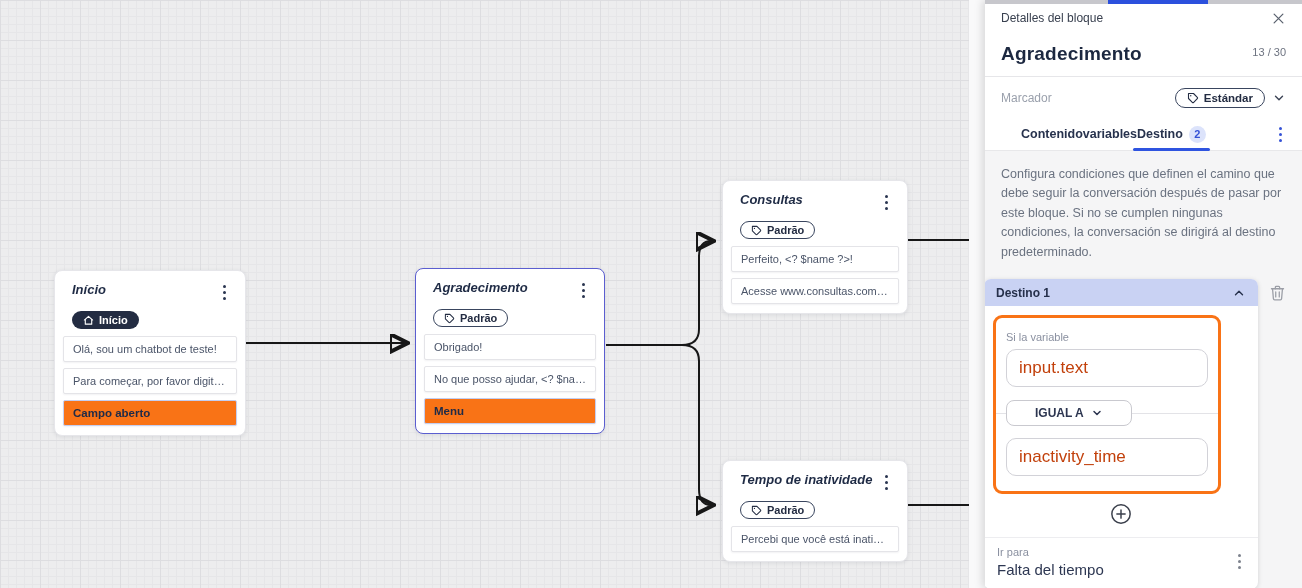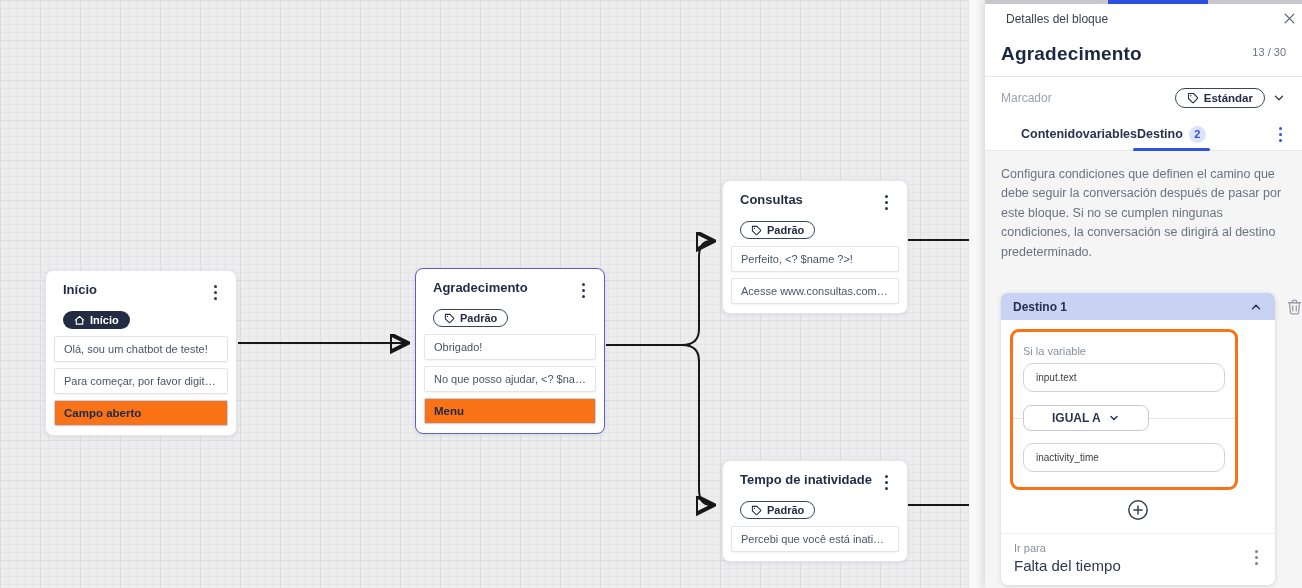--- a/index.html
+++ b/index.html
@@ -22,21 +22,21 @@
     background:#f9f9fa;
   }
   svg.edges { position:absolute; left:0; top:0; pointer-events:none; }
   svg.edges path { stroke:#171717; stroke-width:2; fill:none; }
 
   .node {
     position:absolute; background:#fff; border:1px solid #e6e6ea; border-radius:8px;
     box-shadow:0 1px 4px rgba(30,35,60,.10); padding:11px 8px 9px;
   }
   .node.selected { border:1.5px solid #5b5ed0; }
-  .node-head { display:flex; justify-content:space-between; align-items:flex-start; padding:0 7px 0 9px; }
+  .node-head { display:flex; justify-content:space-between; align-items:flex-start; padding:0 7px 0 9px;font-style:italic; }
   .node-title { font-size:13px; font-weight:700; color:#1f2b45; }
   .kebab { display:flex; flex-direction:column; gap:3px; padding:3px 4px; cursor:pointer; }
   .kebab i { width:3px; height:3px; border-radius:50%; background:#2a3550; }
   .kebab.blue i { background:#3552d6; }
   .kebab.gray i { background:#7d828d; }
   .badge-row { margin:8px 7px 5px 9px; }
   .badge-dark {
     display:inline-flex; align-items:center; gap:5px; background:#232c42; color:#fff;
     border-radius:11px; padding:3px 11px; font-size:11px; font-weight:700;
   }
@@ -52,21 +52,21 @@
   }
   .node-item.hl { background:#f97316; border-color:#c4cef1; color:#202b47; font-weight:700; font-size:11.5px; }
 
   
   .panel {
     width:317px; height:588px; background:#fff; position:relative; z-index:3;
     box-shadow:-3px 0 8px rgba(0,0,0,.13); display:flex; flex-direction:column;
   }
   .panel-topbar { height:4px; background:#c7c7cc; position:relative; flex:none; }
   .panel-topbar .seg { position:absolute; left:123px; top:0; width:100px; height:4px; background:#2b50dd; }
-  .panel-header { display:flex; justify-content:space-between; align-items:center; padding:7px 5px 4px;margin-left:16px; }
+  .panel-header { display:flex; justify-content:space-between; padding:7px 16px 4px; }
   .panel-header .ph-title { font-size:12px; color:#39404f; }
   .icon-btn { cursor:pointer; display:inline-flex; align-items:center; justify-content:center; }
 
   .title-row { display:flex; justify-content:space-between; align-items:flex-start; padding:13px 16px 11px; border-bottom:1px solid #e6e6e9; }
   .block-title { font-size:19px; font-weight:700; color:#1c2840; letter-spacing:.2px; }
   .counter { font-size:11px; color:#6d7380; margin-top:3px; }
 
   .marcador-row { display:flex; align-items:center; padding:11px 16px 10px; }
   .marcador-label { font-size:12px; color:#9aa0ac; flex:1; }
   .pill-tag {
@@ -80,35 +80,35 @@
   .tab.active::after { content:""; position:absolute; left:-4px; right:-4px; bottom:-1px; height:3px; background:#2f54e0; border-radius:2px; }
   .tab .count {
     width:17px; height:17px; border-radius:50%; background:#dce3fb; color:#3552d6;
     font-size:11px; font-weight:700; display:flex; align-items:center; justify-content:center;
   }
   .tabs .kebab { margin-left:auto; }
 
   .panel-content { flex:1; background:#f5f5f6; padding:14px 16px 0; overflow:hidden; }
   .description { font-size:12.5px; color:#6a7280; line-height:1.55; }
 
-  .dest-wrap { display:flex; align-items:flex-start; margin-top:31px; }
+  .dest-wrap { display:flex; align-items:flex-start; margin-top:17px;justify-content:flex-end; }
   .dest-group { flex:none; width:274px; background:#fff; border-radius:7px; box-shadow:0 1px 5px rgba(0,0,0,.14); }
   .dest-header {
     background:#c9d2f3; border-radius:7px 7px 0 0; padding:7px 12px 6px;
     display:flex; justify-content:space-between; align-items:center; cursor:pointer;
   }
   .dest-header .dh-title { font-size:12px; font-weight:700; color:#26304b; }
   .trash-btn { margin-left:11px; margin-top:5px; color:#9b9ea6; cursor:pointer; }
 
   .dest-body { padding:9px 9px 0; }
   .cond-card { background:#fff; border:3px solid #f97316; border-radius:9px; padding:13px 10px 15px; width:228px; }
   .field-label { font-size:11px; color:#8a90a0; }
   .txt-input {
     display:block; width:100%; margin-top:6px; border:1px solid #d2d2d8; border-radius:10px;
-    padding:8px 12px; font-size:10px; color:#404040; font-family:"Liberation Sans", sans-serif;
+    padding:8px 12px; font-size:17px; color:#c2410c; font-family:"Liberation Sans", sans-serif;
     background:#fff; outline:none;
   }
   .op-row { position:relative; margin:26px -10px 24px; border-top:1px solid #e3e3e7; }
   .op-pill {
     position:absolute; left:10px; top:-14px; background:#fff; border:1px solid #c9c9cf; border-radius:8px;
     padding:5px 28px; font-size:12px; font-weight:700; color:#2c3550; display:inline-flex; align-items:center; gap:7px; cursor:pointer;
   }
   .plus-row { text-align:center; padding:9px 0 8px; }
   .plus-row .icon-btn { color:#3a3f4b; }
 
@@ -128,21 +128,21 @@
         <path d="M0,0 L9,4.5 L0,9 z" fill="#171717" stroke="none"></path>
       </marker>
     </defs>
     <path d="M238,343 H405" marker-end="url(#arrow)"></path>
     <path d="M606,345 H682 Q699,345 699,329 V257 Q699,241 711,241" marker-end="url(#arrow)"></path>
     <path d="M606,345 H682 Q699,345 699,361 V489 Q699,505 711,505" marker-end="url(#arrow)"></path>
     <path d="M908,240 H969"></path>
     <path d="M908,505 H969"></path>
   </svg>
 
-  <div class="node" style="left:45px; top:270px; width:192px;">
+  <div class="node" style="left:54px; top:270px; width:192px;">
     <div class="node-head">
       <span class="node-title">Início</span>
       <span class="kebab">
           <i></i>
           <i></i>
           <i></i>
         </span>
     </div>
     <div class="badge-row">
       <span class="badge-dark">

